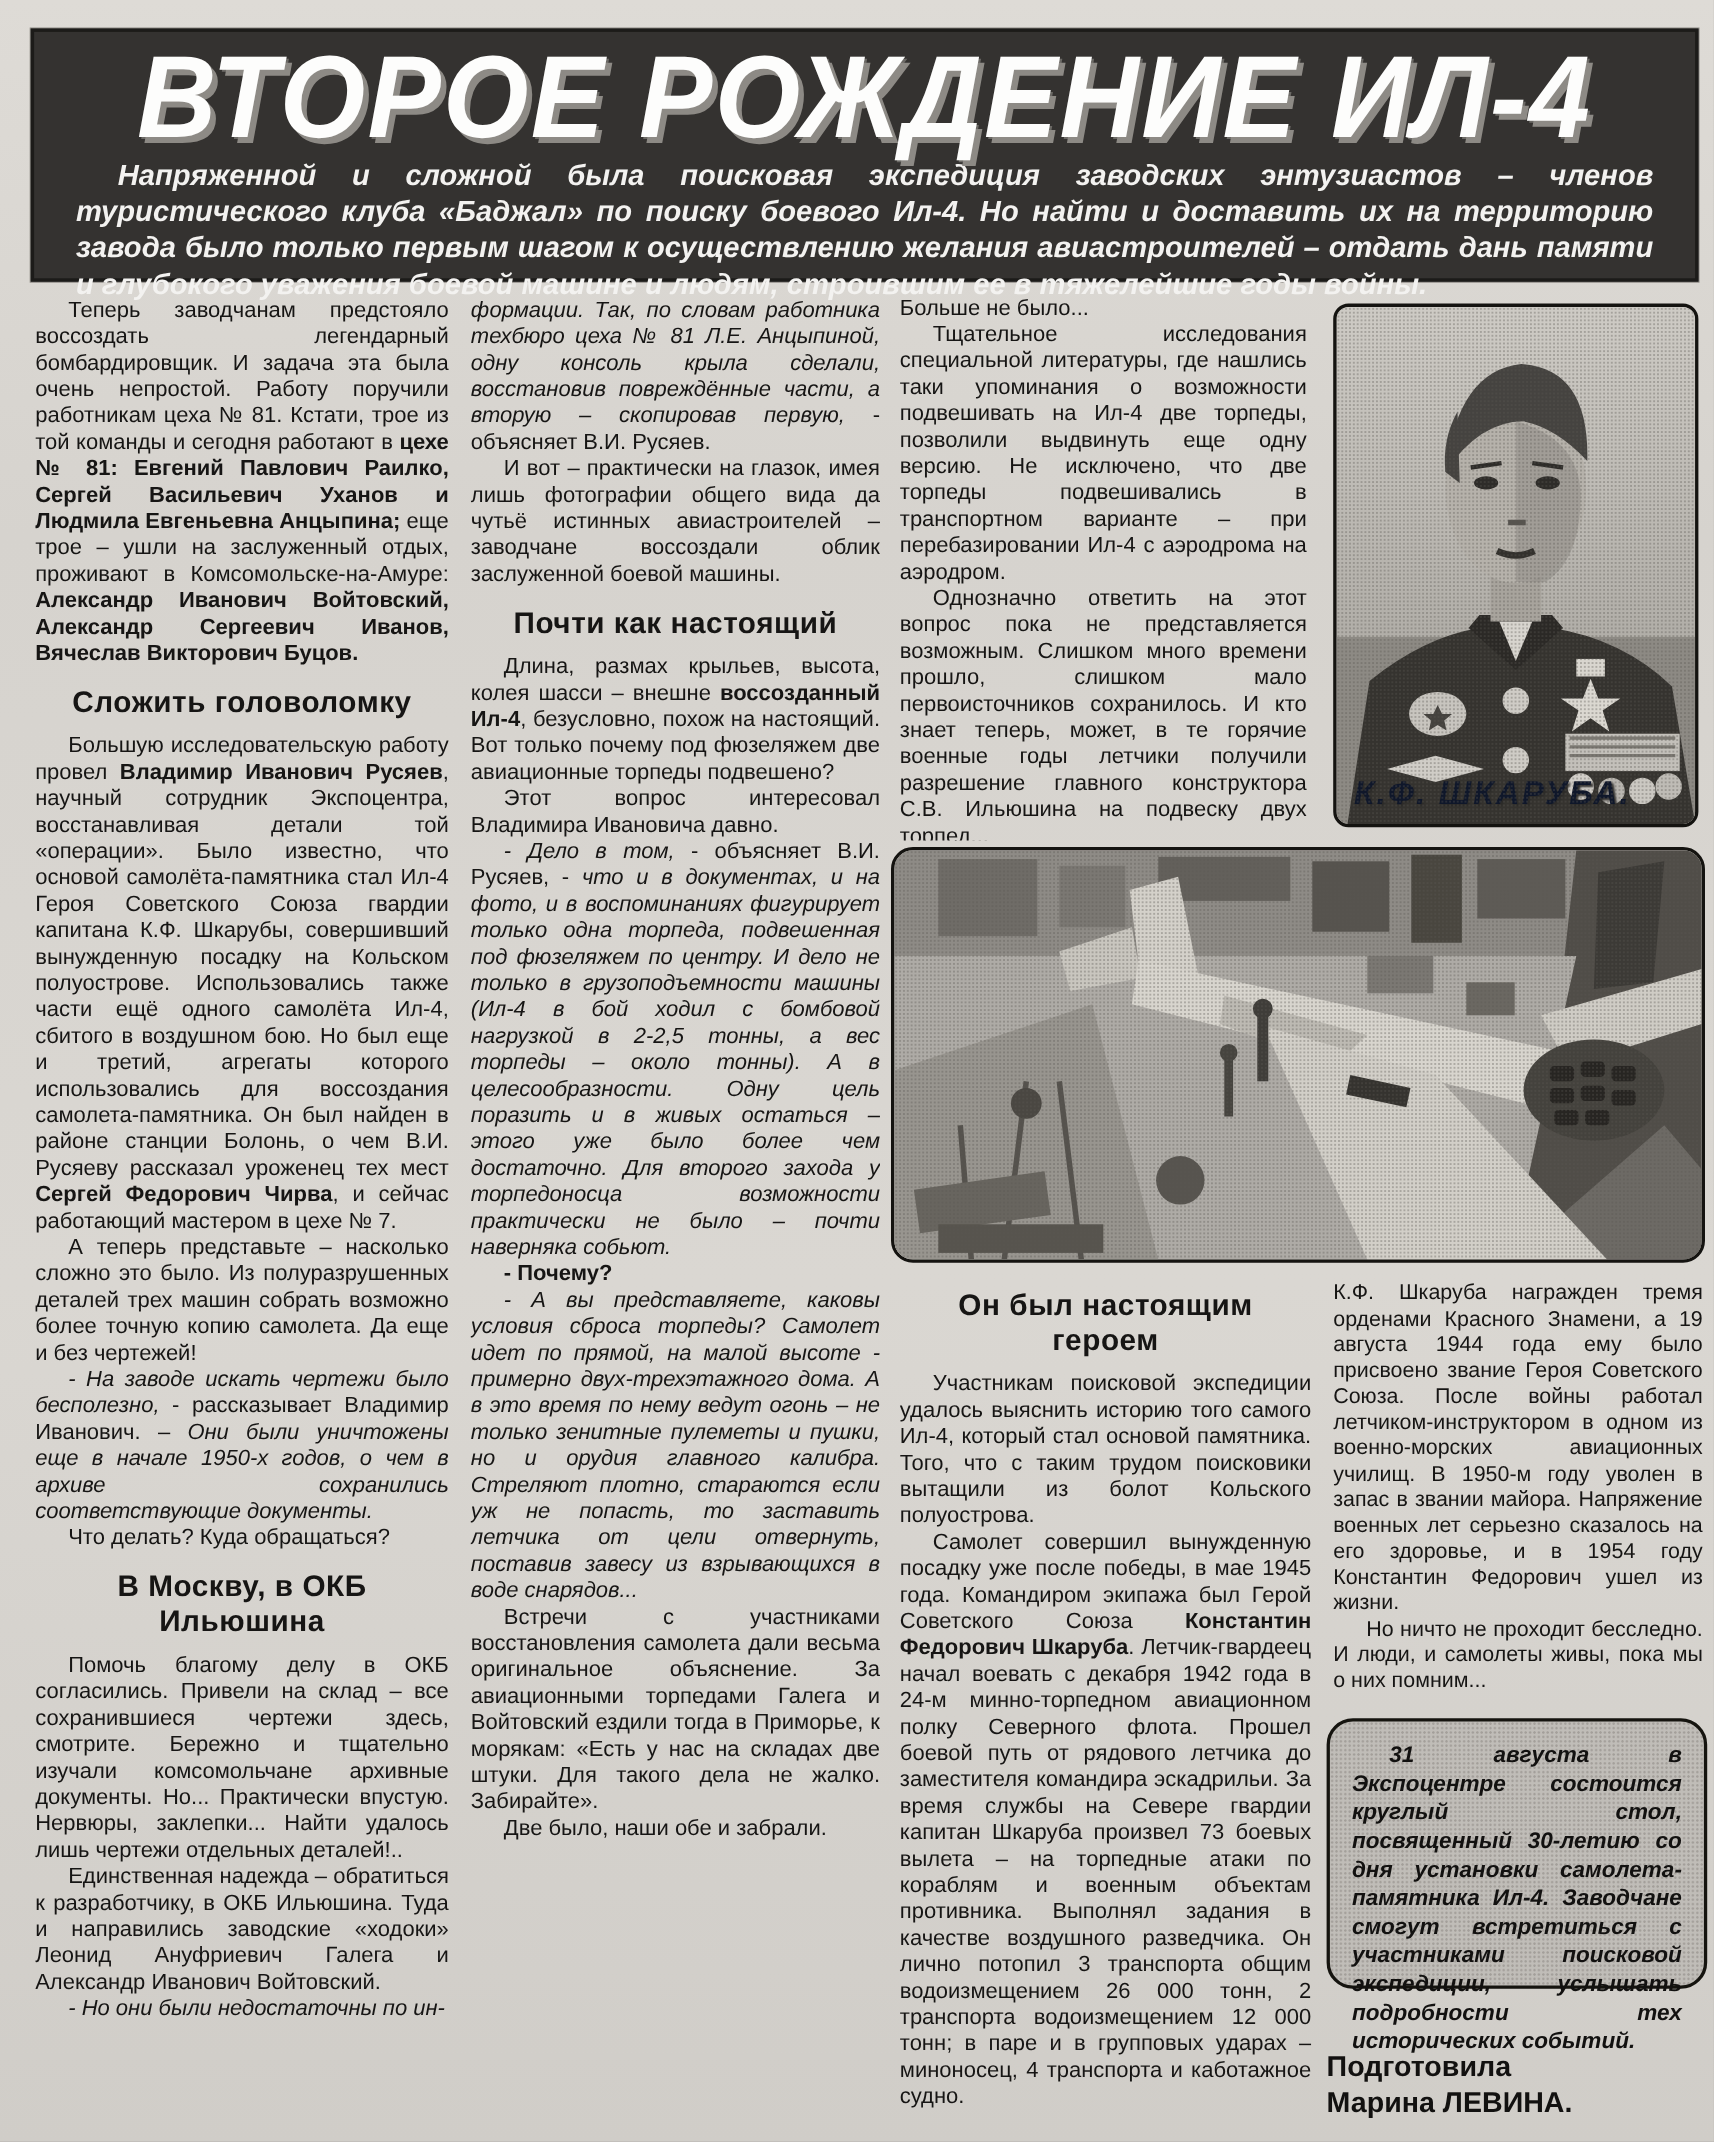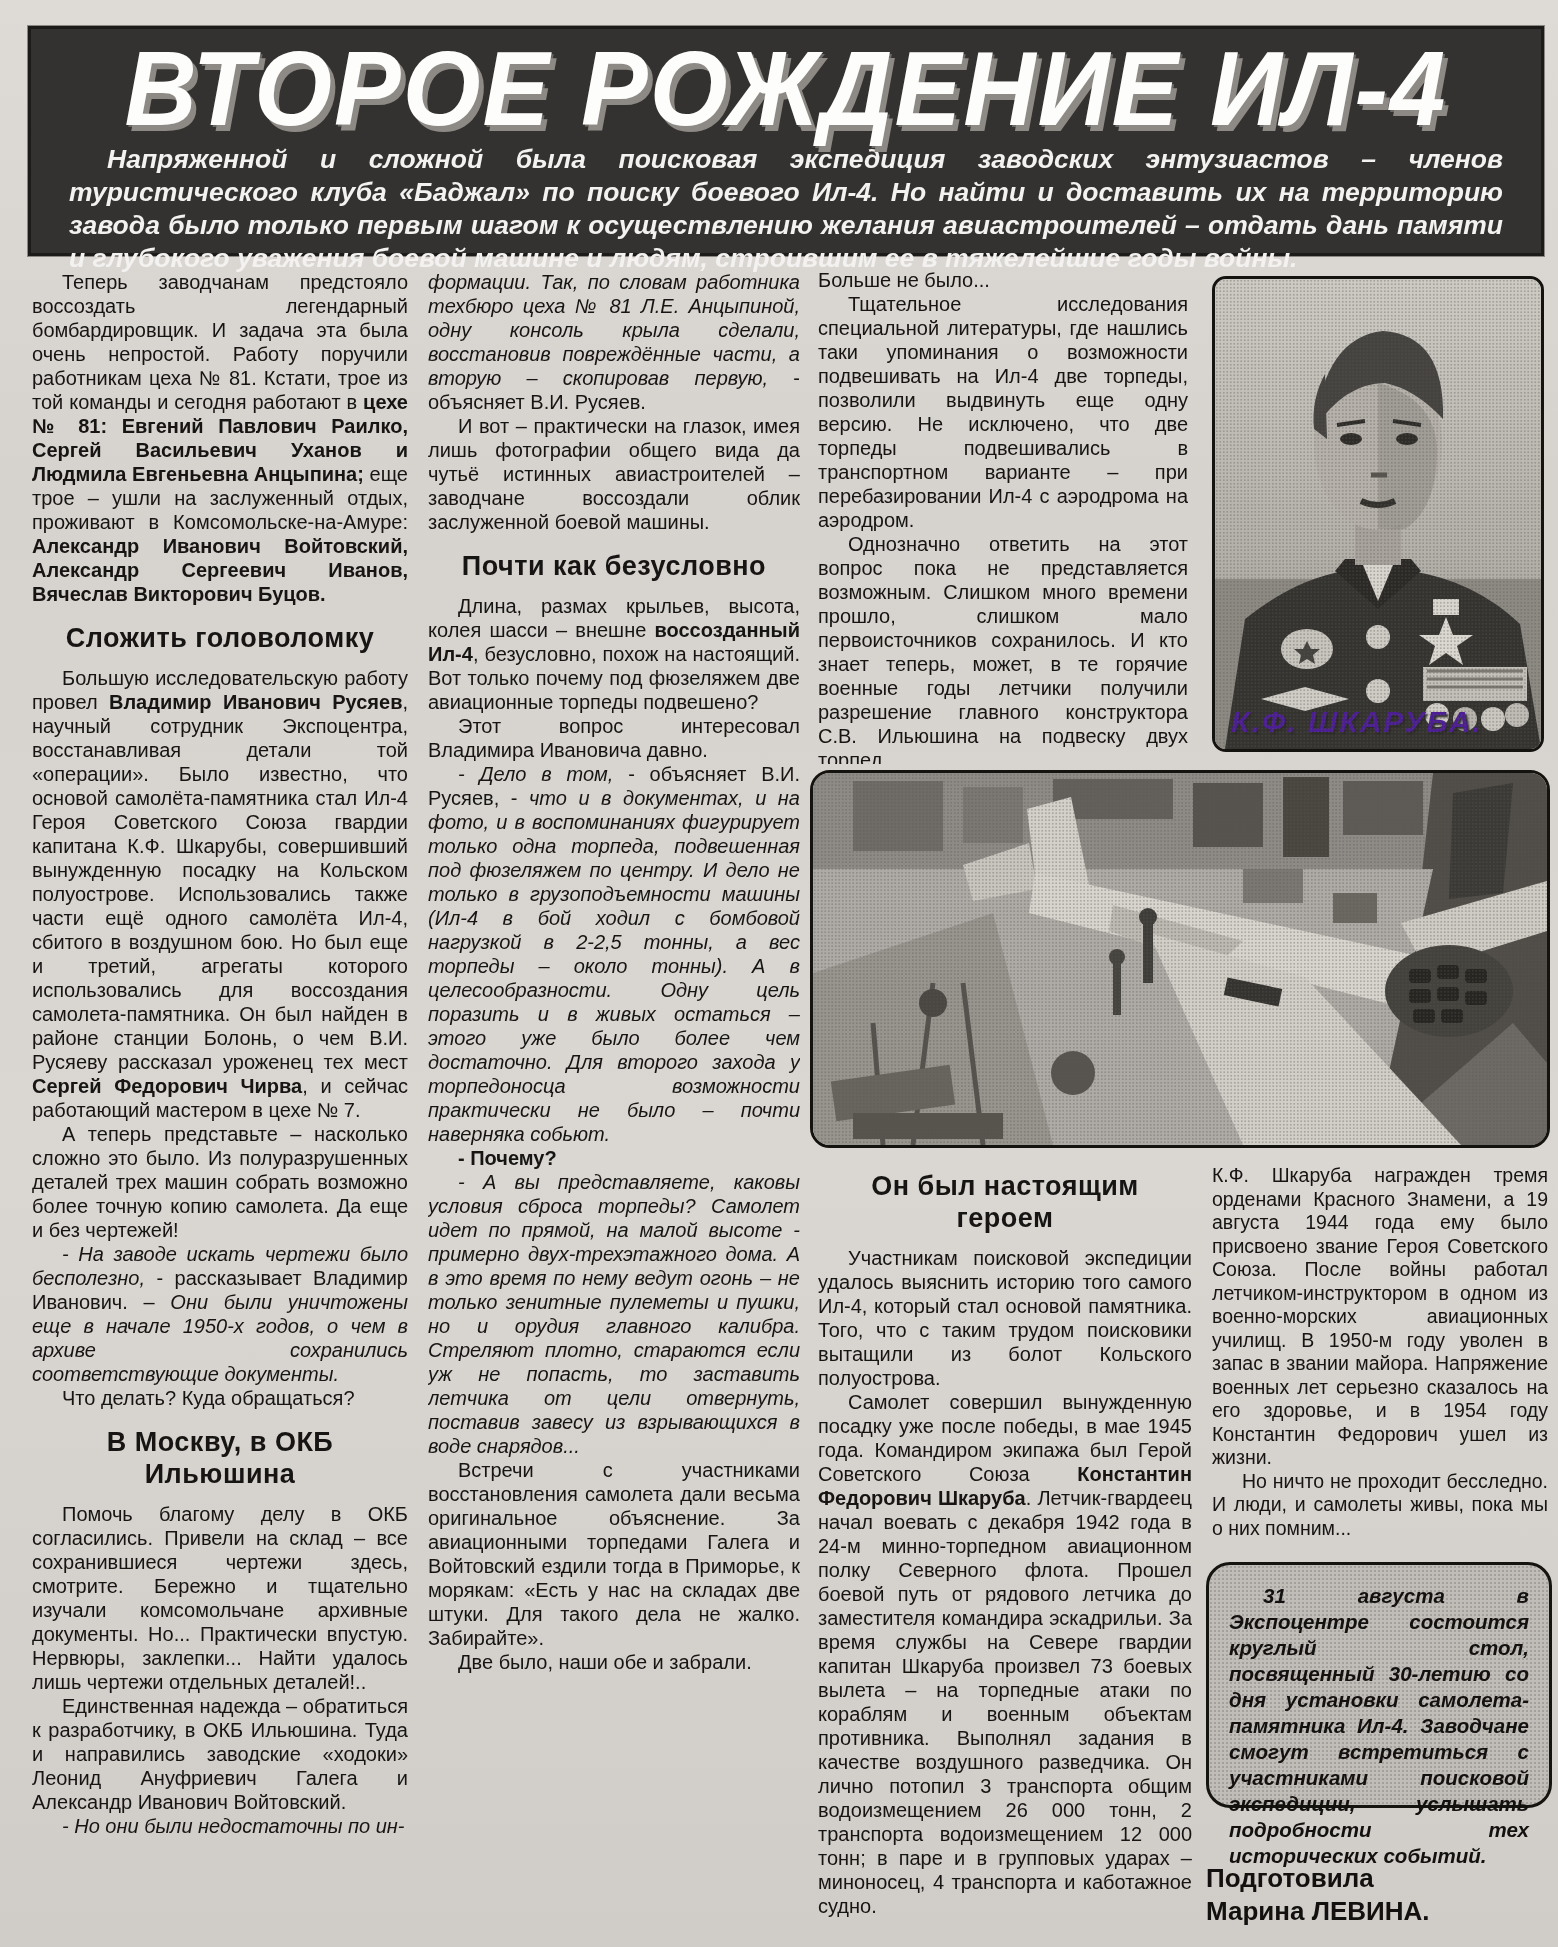--- a/index.html
+++ b/index.html
@@ -23,21 +23,21 @@
   .h2{font-size:27px;line-height:32px;font-weight:bold;text-align:center;text-indent:0;
       margin:16px 0 12px 0;padding:0 22px;letter-spacing:0.5px;}
   .seg-b{font-weight:bold;}
   .seg-i{font-style:italic;}
   
   .photo{position:absolute;border:3px solid #141310;border-radius:16px;overflow:hidden;background:#9b9893;box-sizing:border-box;}
   .photo svg{display:block;}
   .halftone::after{content:"";position:absolute;inset:0;pointer-events:none;opacity:.35;
       background-image:radial-gradient(#5a5752 0.7px,rgba(0,0,0,0) 0.9px);background-size:3.5px 3.5px;}
   .photo-caption{position:absolute;left:16px;bottom:10px;font-size:30px;font-weight:bold;font-style:italic;
-      color:#4c1d95;letter-spacing:2px;text-shadow:2px 2px 2px #2b2a28;}
+      color:#0f172a;letter-spacing:2px;text-shadow:2px 2px 2px #2b2a28;}
   
   .infobox{position:absolute;left:1206px;top:1562px;width:346px;height:246px;box-sizing:border-box;
       border:3px solid #15140f;border-radius:24px;padding:18px 20px 12px 20px;
       background-color:#c0bdb8;background-image:radial-gradient(#a39f9a 1px,rgba(0,0,0,0) 1.2px);background-size:4px 4px;
       font-size:20.5px;line-height:26px;font-weight:bold;font-style:italic;text-align:justify;color:#121110;}
   .infobox .p{text-indent:34px;}
   .byline{position:absolute;left:1206px;top:1862px;width:340px;text-align:left;
       font-size:26px;line-height:33px;font-weight:bold;color:#121110;}
 </style>
 </head>
@@ -59,21 +59,21 @@
     <p class="p">Что делать? Куда обращаться?</p>
     <h2 class="h2">В Москву, в ОКБ Ильюшина</h2>
     <p class="p">Помочь благому делу в ОКБ согласились. Привели на склад – все сохранившиеся чертежи здесь, смотрите. Бережно и тщательно изучали комсомольчане архивные документы. Но... Практически впустую. Нервюры, заклепки... Найти удалось лишь чертежи отдельных деталей!..</p>
     <p class="p">Единственная надежда – обратиться к разработчику, в ОКБ Ильюшина. Туда и направились заводские «ходоки» Леонид Ануфриевич Галега и Александр Иванович Войтовский.</p>
     <p class="p pi">- Но они были недостаточны по ин-</p>
   </div>
 
   <div class="col" style="left:428px;top:270px;width:372px;height:1670px;">
     <p class="p noindent"><span class="seg-i">формации. Так, по словам работника техбюро цеха № 81 Л.Е. Анцыпиной, одну консоль крыла сделали, восстановив повреждённые части, а вторую – скопировав первую,</span><span> - объясняет В.И. Русяев.</span></p>
     <p class="p">И вот – практически на глазок, имея лишь фотографии общего вида да чутьё истинных авиастроителей – заводчане воссоздали облик заслуженной боевой машины.</p>
-    <h2 class="h2">Почти как безусловно</h2>
+    <h2 class="h2">Почти как настоящий</h2>
     <p class="p"><span>Длина, размах крыльев, высота, колея шасси – внешне </span><span class="seg-b">воссозданный Ил-4</span><span>, безусловно, похож на настоящий. Вот только почему под фюзеляжем две авиационные торпеды подвешено?</span></p>
     <p class="p">Этот вопрос интересовал Владимира Ивановича давно.</p>
     <p class="p"><span class="seg-i">- Дело в том,</span><span> - объясняет В.И. Русяев, - </span><span class="seg-i">что и в документах, и на фото, и в воспоминаниях фигурирует только одна торпеда, подвешенная под фюзеляжем по центру. И дело не только в грузоподъемности машины (Ил-4 в бой ходил с бомбовой нагрузкой в 2-2,5 тонны, а вес торпеды – около тонны). А в целесообразности. Одну цель поразить и в живых остаться – этого уже было более чем достаточно. Для второго захода у торпедоносца возможности практически не было – почти наверняка собьют.</span></p>
     <p class="p pb">- Почему?</p>
     <p class="p pi">- А вы представляете, каковы условия сброса торпеды? Самолет идет по прямой, на малой высоте - примерно двух-трехэтажного дома. А в это время по нему ведут огонь – не только зенитные пулеметы и пушки, но и орудия главного калибра. Стреляют плотно, стараются если уж не попасть, то заставить летчика от цели отвернуть, поставив завесу из взрывающихся в воде снарядов...</p>
     <p class="p">Встречи с участниками восстановления самолета дали весьма оригинальное объяснение. За авиационными торпедами Галега и Войтовский ездили тогда в Приморье, к морякам: «Есть у нас на складах две штуки. Для такого дела не жалко. Забирайте».</p>
     <p class="p">Две было, наши обе и забрали.</p>
   </div>
 
   <div class="col" style="left:818px;top:268px;width:370px;height:496px;">

